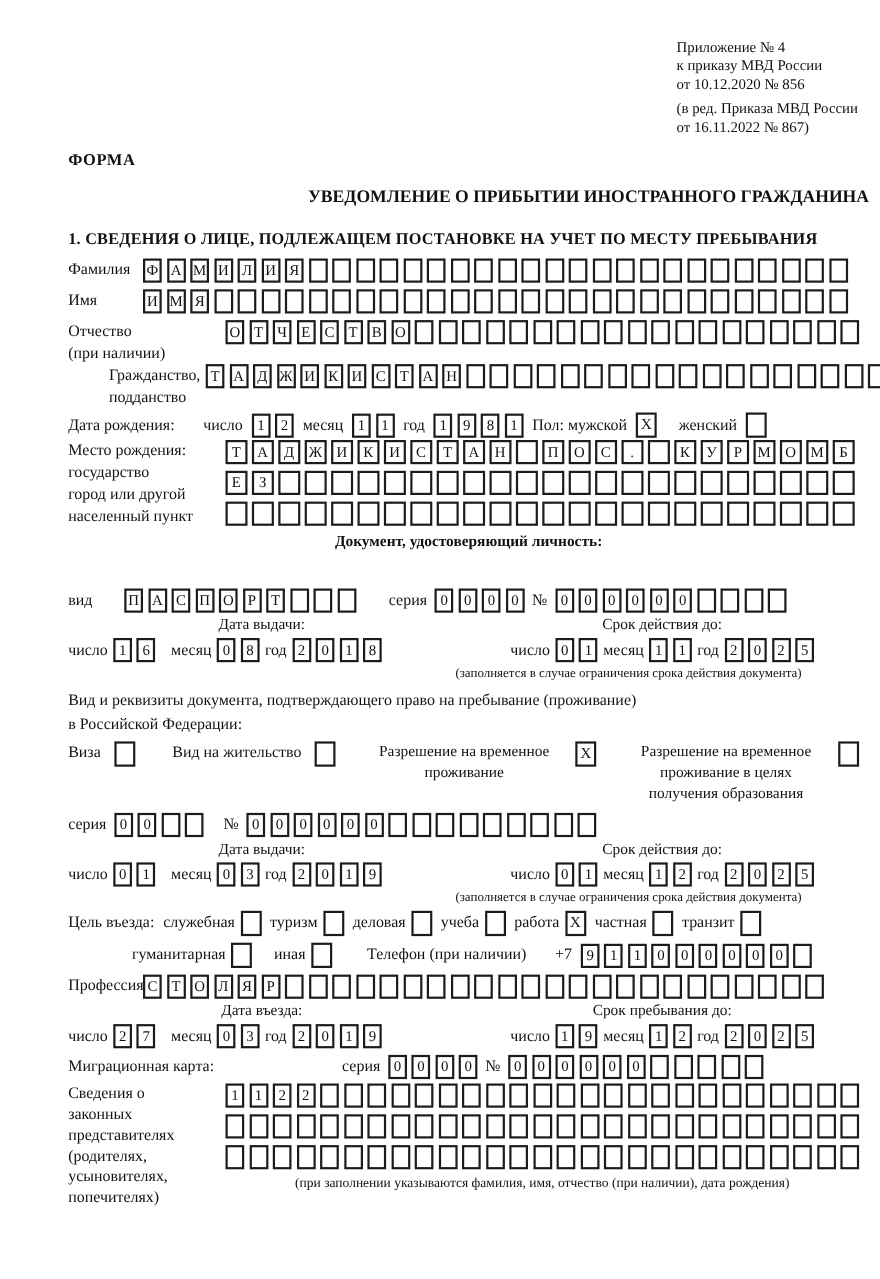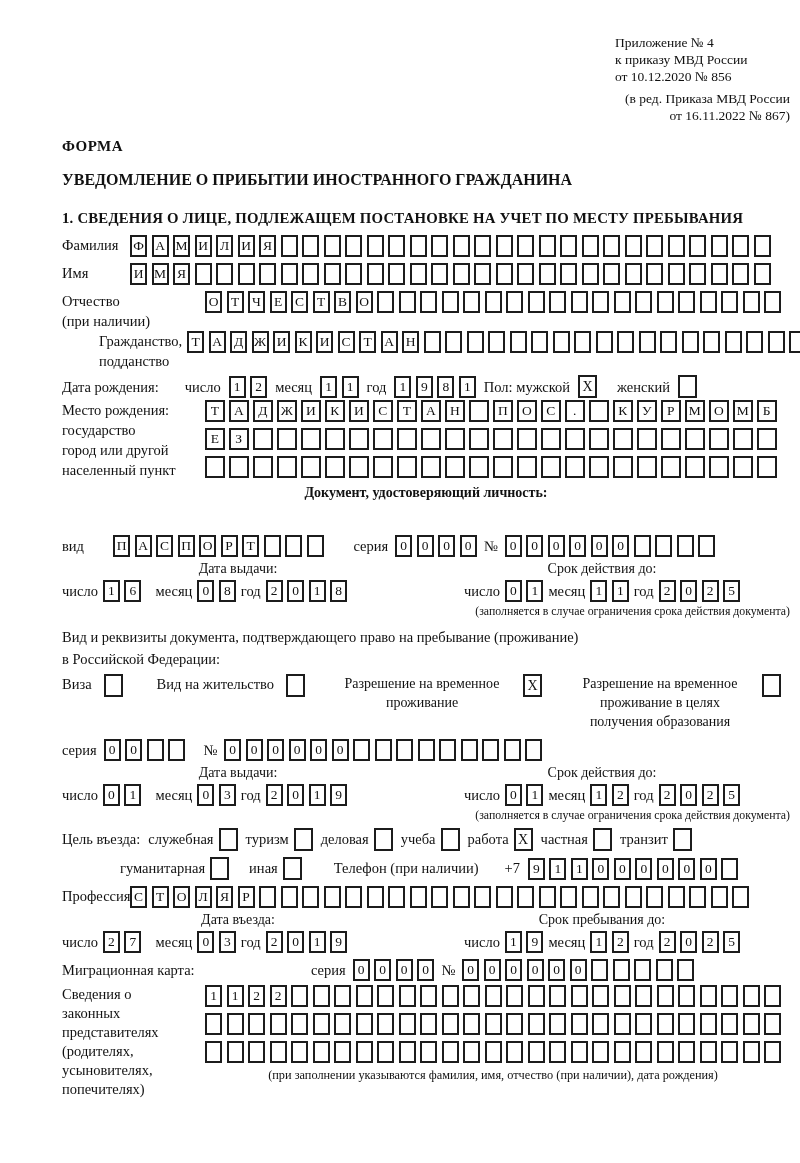--- a/index.html
+++ b/index.html
@@ -5,24 +5,24 @@
   * { box-sizing: border-box; }
   html,body { margin:0; padding:0; }
   body {
     width:800px; height:1163px; background:#ffffff; color:#111;
     font-family:"Liberation Serif","DejaVu Serif",serif; overflow:hidden;
   }
   .page { padding:34px 10px 0 62px; }
 
   
   .hdr { margin-left:553px; font-size:13.5px; line-height:17px; }
-  .hdr2 { margin-top:5px;text-align:right; }
+  .hdr2 { margin-top:5px; }
   .forma { text-align:left; padding-right:34px; font-weight:bold; font-size:15px; margin-top:14px; letter-spacing:0.5px; }
 
-  .title { text-align:left; font-weight:bold; font-size:16px; line-height:21px; margin-top:14px; }
+  .title { text-align:right; font-weight:bold; font-size:16px; line-height:21px; margin-top:14px; }
   .title-underline { display:inline-block; width:56px; border-bottom:2.5px solid #2a2a2a; height:13px; margin-left:10px; }
 
   .sec-heading { font-weight:bold; font-size:14.8px; margin-top:20px; letter-spacing:0.2px; white-space:nowrap; }
 
   
   .cells { display:inline-flex; gap:4.5px; vertical-align:middle; }
   .cell {
     flex:0 0 auto; width:17px; height:22px; border:2px solid #1c1c1c; background:#fff;
     display:flex; align-items:center; justify-content:center; font-size:13.5px; line-height:1;
   }
@@ -38,21 +38,21 @@
   .inline { display:flex; align-items:center; gap:6px; flex-wrap:nowrap; }
   .gap10 { width:10px; } .gap16 { width:16px; } .gap4 { width:4px; }
 
   .center-heading { text-align:center; font-weight:bold; font-size:14px; margin-top:4px; line-height:18px; }
 
   
   .date-pair { display:flex; margin-top:4px; }
   .dp-l { width:352px; } .dp-r { flex:1; }
   .dp-h { text-align:center; font-size:14px; line-height:16px; }
   .dp-cells { display:flex; align-items:center; gap:5px; font-size:14.5px; margin-top:3px; }
-  .note { font-size:11.8px; text-align:right; margin-top:2px; line-height:14px; }
+  .note { font-size:11.8px; text-align:left; margin-top:2px; line-height:14px; }
 
   .intro { font-size:14.5px; line-height:22px; margin-top:8px; }
 
   .permit-row { display:flex; align-items:flex-start; gap:12px; margin-top:4px; }
   .opt-label-c { text-align:center; font-size:14px; line-height:19px; }
   .w-rvp { width:178px; } .w-rvpo { width:180px; }
 
   .purpose { display:inline-flex; align-items:center; gap:5px;justify-content:space-between; }
   .purpose-row { display:flex; align-items:center; gap:8px; margin-top:6px; font-size:14.5px; flex-wrap:nowrap; }
   .indent58 { margin-left:58px; }

